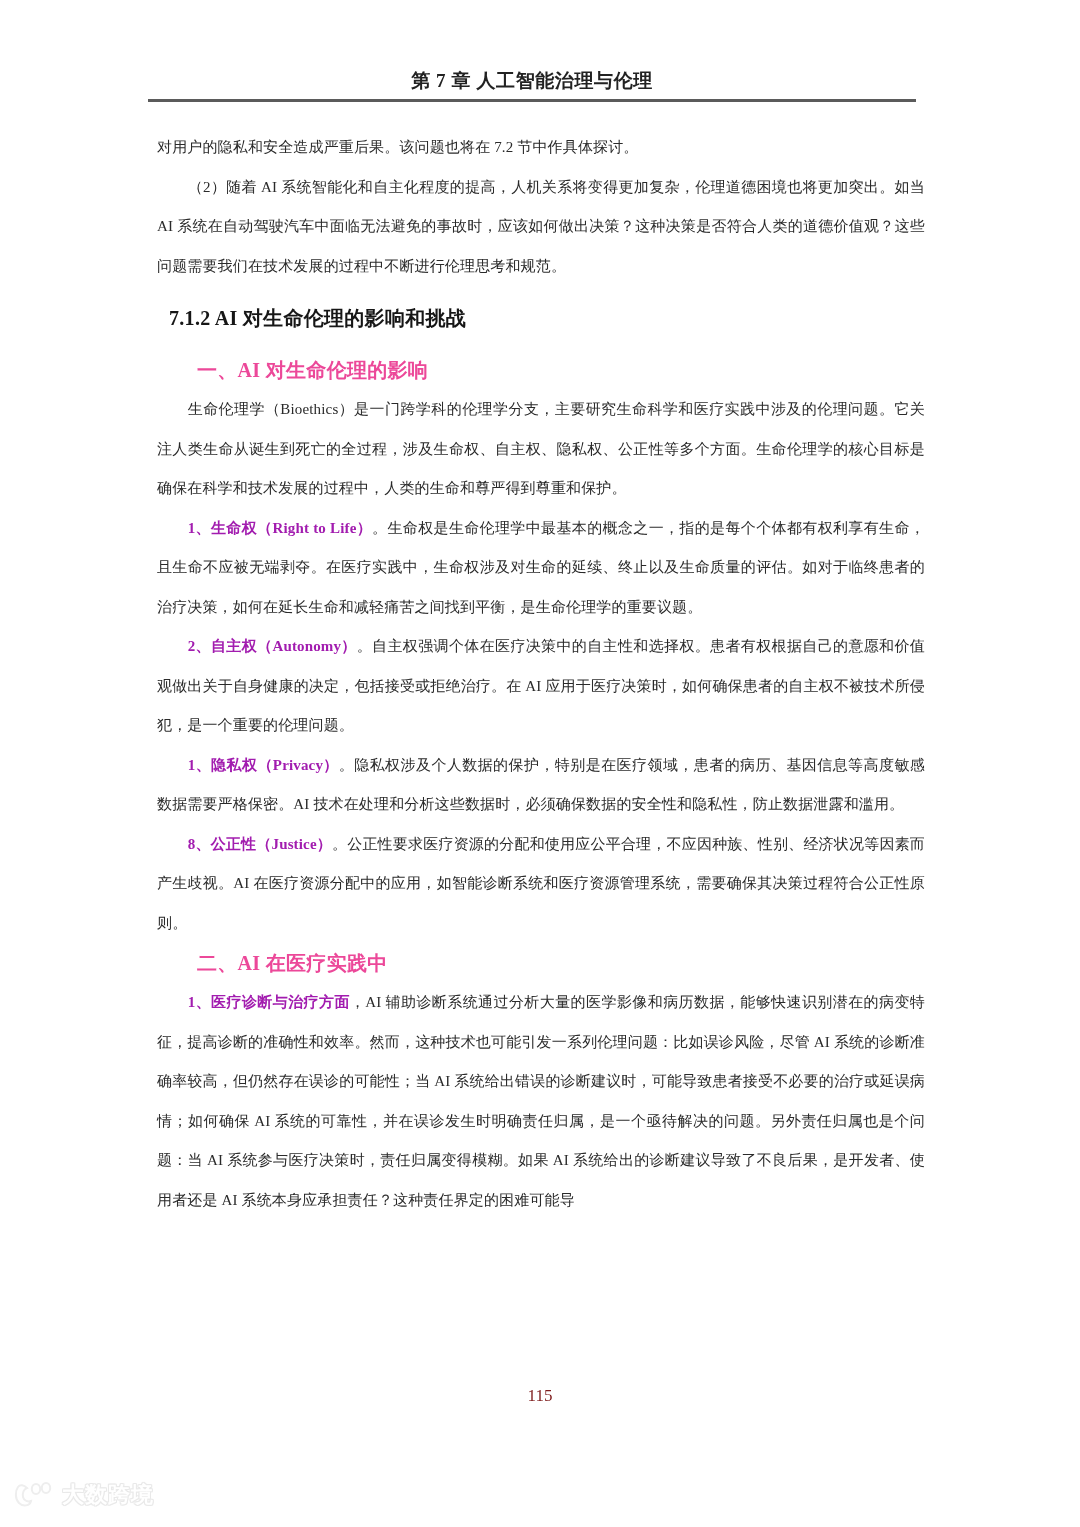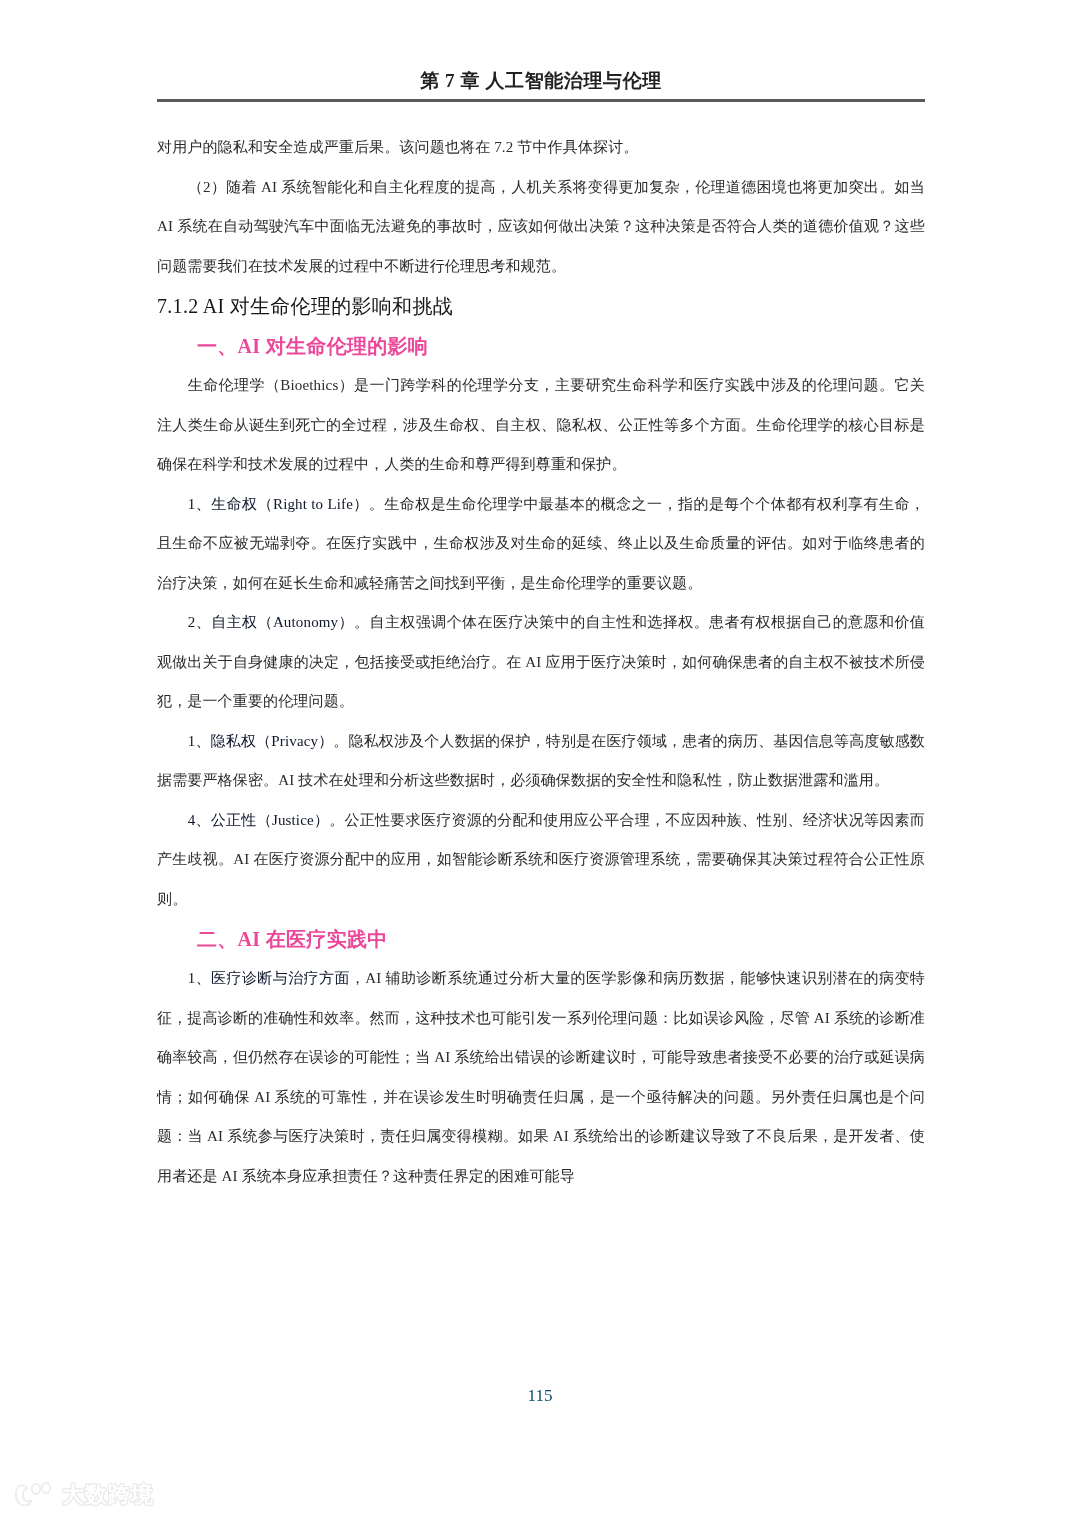--- a/index.html
+++ b/index.html
@@ -21,21 +21,21 @@
     left: 0;
     top: 0;
     width: 1080px;
     height: 1527px;
     background: #ffffff;
   }
 
   
   .header-block {
     position: absolute;
-    left: 157px;
+    left: 148px;
     top: 68px;
     width: 768px;
   }
   .header-title {
     text-align: center;
     font-size: 19px;
     font-weight: bold;
     letter-spacing: 0.6px;
     color: #222222;
     line-height: 26px;
@@ -67,51 +67,51 @@
     color: #2a2a2a;
   }
   p.indent2 {
     text-indent: 2.05em;
   }
   p.noindent {
     text-indent: 0;
   }
 
   h3.sec-heading {
-    margin: 0;
+    margin: 12px;
     font-size: 20px;
-    font-weight: normal;
+    font-weight: bold;
     line-height: 40px;
     color: #161616;
     letter-spacing: 0.3px;
   }
   h4.sub-heading {
     margin: 0;
     font-size: 20px;
     font-weight: bold;
     line-height: 40px;
     color: #ec4899;
     text-indent: 2.0em;
     letter-spacing: 0.3px;
   }
 
   .lead {
-    font-weight: normal;
-    color: #0f172a;
+    font-weight: bold;
+    color: #a21caf;
   }
 
   
   .folio {
     position: absolute;
     left: 0;
     top: 1386px;
     width: 1080px;
     text-align: center;
     font-size: 17px;
-    color: #0c4a6e;
+    color: #7f1d1d;
     font-family: "Liberation Serif", "DejaVu Serif", serif;
   }
 
   
   .watermark {
     position: absolute;
     left: 14px;
     top: 1482px;
     display: flex;
     align-items: center;
@@ -159,21 +159,21 @@
     <h4 class="sub-heading">一、AI 对生命伦理的影响</h4>
 
     <p class="para indent2">生命伦理学（Bioethics）是一门跨学科的伦理学分支，主要研究生命科学和医疗实践中涉及的伦理问题。它关注人类生命从诞生到死亡的全过程，涉及生命权、自主权、隐私权、公正性等多个方面。生命伦理学的核心目标是确保在科学和技术发展的过程中，人类的生命和尊严得到尊重和保护。</p>
 
     <p class="para indent2"><span class="lead">1、生命权（Right to Life）</span><span>。生命权是生命伦理学中最基本的概念之一，指的是每个个体都有权利享有生命，且生命不应被无端剥夺。在医疗实践中，生命权涉及对生命的延续、终止以及生命质量的评估。如对于临终患者的治疗决策，如何在延长生命和减轻痛苦之间找到平衡，是生命伦理学的重要议题。</span></p>
 
     <p class="para indent2"><span class="lead">2、自主权（Autonomy）</span><span>。自主权强调个体在医疗决策中的自主性和选择权。患者有权根据自己的意愿和价值观做出关于自身健康的决定，包括接受或拒绝治疗。在 AI 应用于医疗决策时，如何确保患者的自主权不被技术所侵犯，是一个重要的伦理问题。</span></p>
 
     <p class="para indent2"><span class="lead">1、隐私权（Privacy）</span><span>。隐私权涉及个人数据的保护，特别是在医疗领域，患者的病历、基因信息等高度敏感数据需要严格保密。AI 技术在处理和分析这些数据时，必须确保数据的安全性和隐私性，防止数据泄露和滥用。</span></p>
 
-    <p class="para indent2"><span class="lead">4、公正性（Justice）</span><span>。公正性要求医疗资源的分配和使用应公平合理，不应因种族、性别、经济状况等因素而产生歧视。AI 在医疗资源分配中的应用，如智能诊断系统和医疗资源管理系统，需要确保其决策过程符合公正性原则。</span></p>
+    <p class="para indent2"><span class="lead">8、公正性（Justice）</span><span>。公正性要求医疗资源的分配和使用应公平合理，不应因种族、性别、经济状况等因素而产生歧视。AI 在医疗资源分配中的应用，如智能诊断系统和医疗资源管理系统，需要确保其决策过程符合公正性原则。</span></p>
 
     <h4 class="sub-heading">二、AI 在医疗实践中</h4>
 
 
     <p class="para indent2"><span class="lead">1、医疗诊断与治疗方面</span><span>，AI 辅助诊断系统通过分析大量的医学影像和病历数据，能够快速识别潜在的病变特征，提高诊断的准确性和效率。然而，这种技术也可能引发一系列伦理问题：比如误诊风险，尽管 AI 系统的诊断准确率较高，但仍然存在误诊的可能性；当 AI 系统给出错误的诊断建议时，可能导致患者接受不必要的治疗或延误病情；如何确保 AI 系统的可靠性，并在误诊发生时明确责任归属，是一个亟待解决的问题。另外责任归属也是个问题：当 AI 系统参与医疗决策时，责任归属变得模糊。如果 AI 系统给出的诊断建议导致了不良后果，是开发者、使用者还是 AI 系统本身应承担责任？这种责任界定的困难可能导</span></p>
 
   </div>
 
   <div class="folio">115</div>
 

